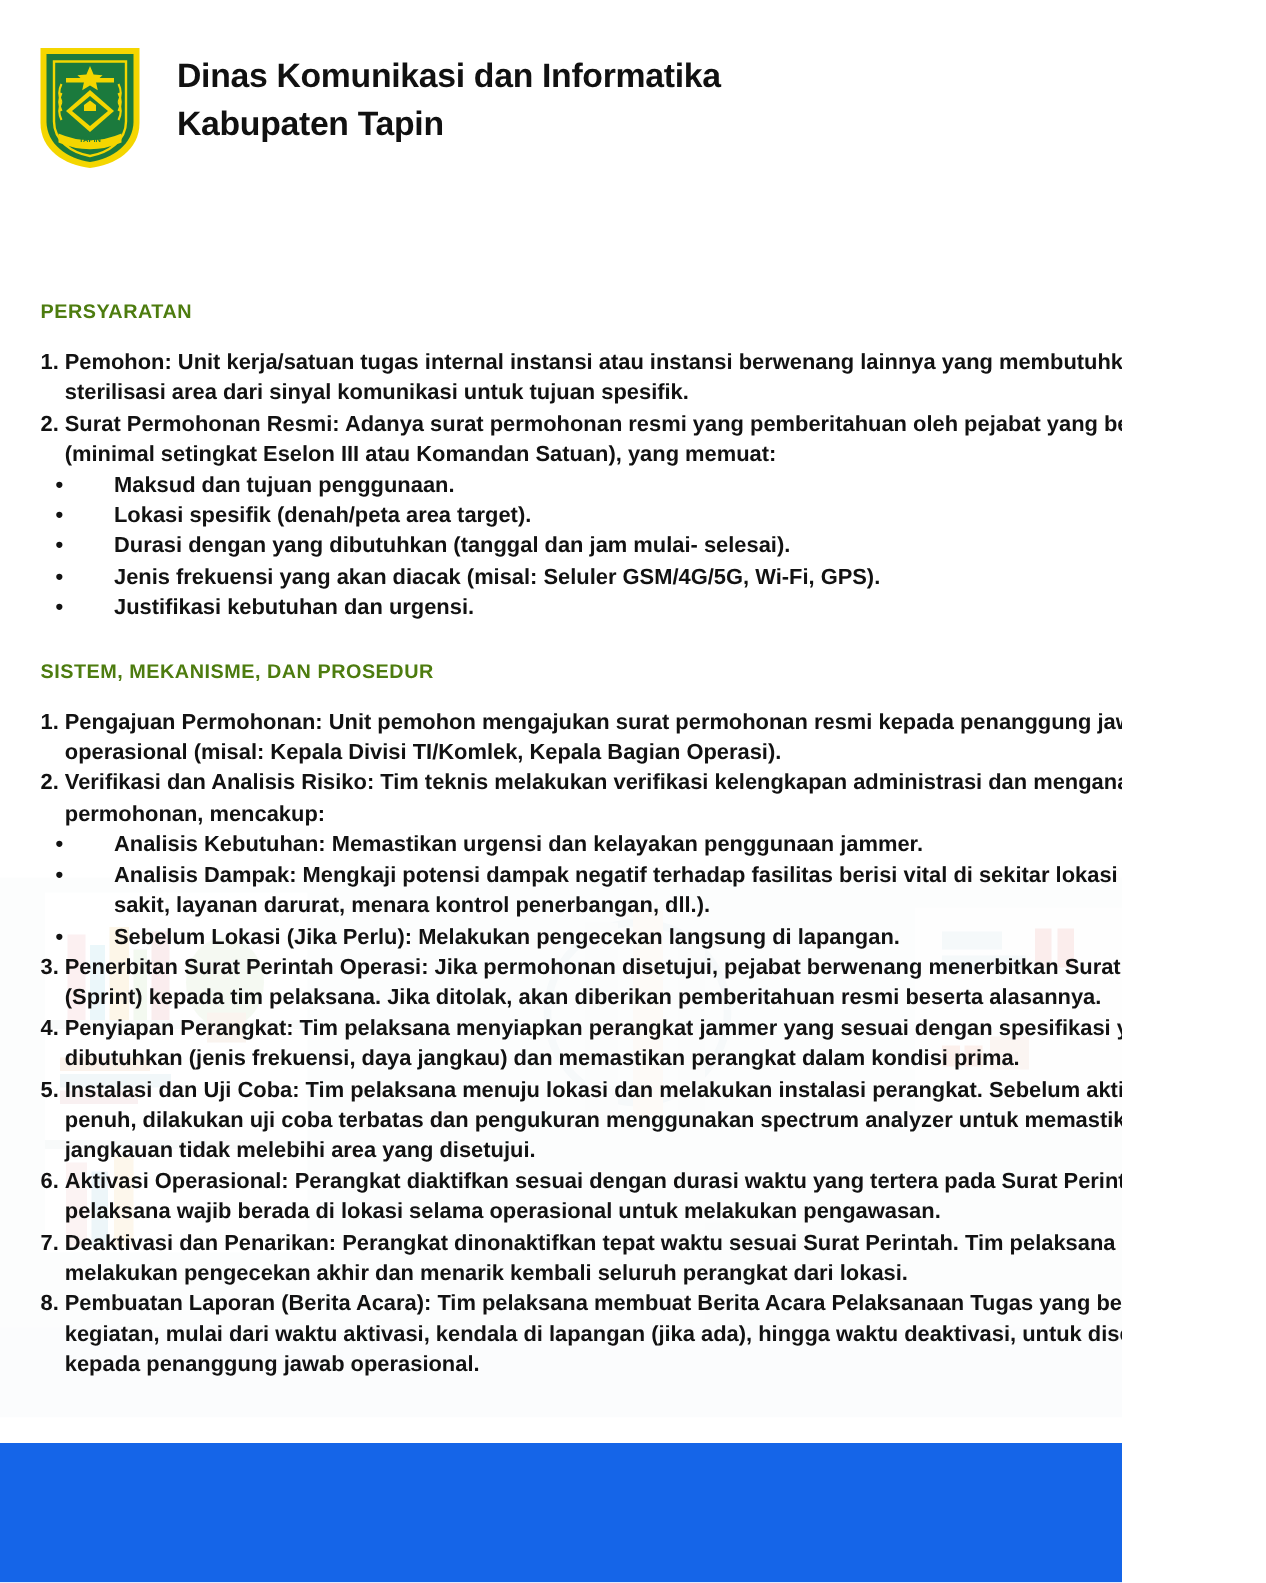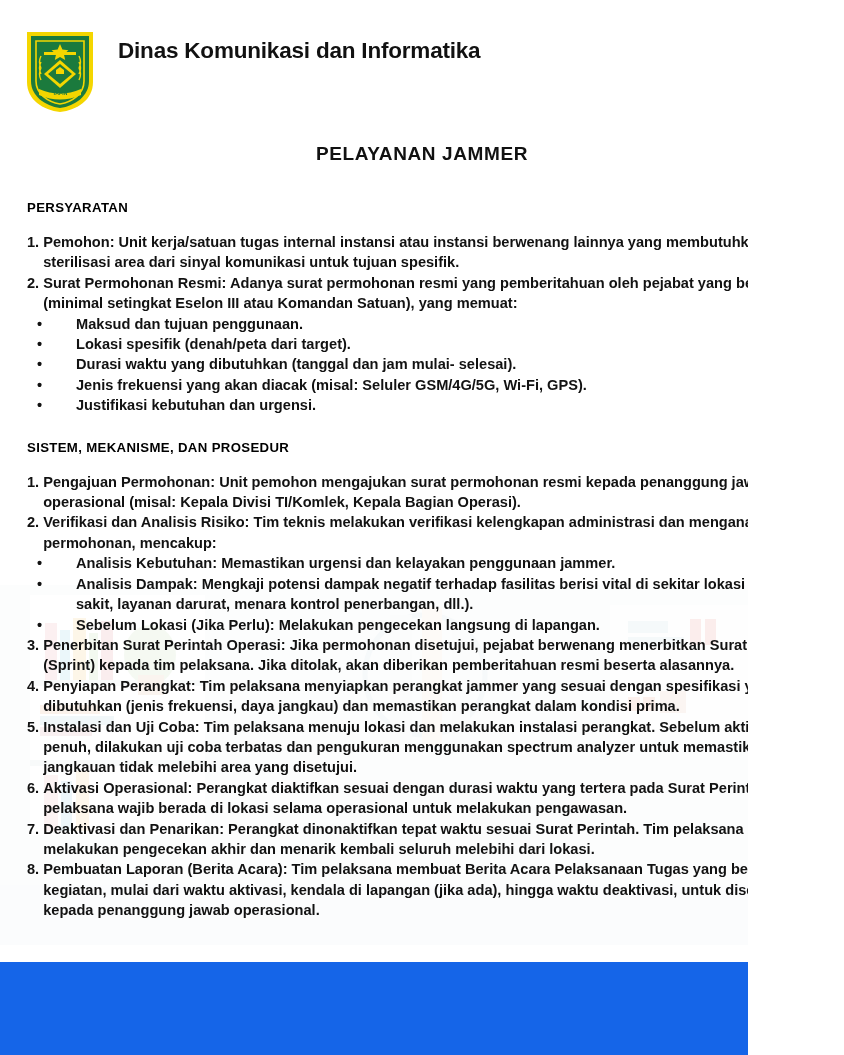--- a/index.html
+++ b/index.html
@@ -87,21 +87,21 @@
     top: 200px;
     width: 790px;
     z-index: 2;
     color: #121212;
   }
 
   .section-heading {
     font-size: 13.2px;
     font-weight: bold;
     letter-spacing: 0.35px;
-    color: #000000;
+    color: #4d7c0f;
     margin: 0 0 17px 0;
   }
   .section-heading.second {
     margin-top: 24px;
   }
 
   .num-item {
     font-size: 14.6px;
     font-weight: bold;
     line-height: 20.4px;
@@ -315,49 +315,49 @@
         <path d="M33 44 h8 v4 h-8 z" fill="#F4D600"></path>
         <path d="M37 41 l4 3 h-8 z" fill="#F4D600"></path>
         <path d="M18 30 q-3 6 0 12 M18 36 q-3 6 0 12 M18 42 q-3 6 0 12" stroke="#F4D600" stroke-width="1.4" fill="none"></path>
         <path d="M56 30 q3 6 0 12 M56 36 q3 6 0 12 M56 42 q3 6 0 12" stroke="#F4D600" stroke-width="1.4" fill="none"></path>
         <path d="M16 63 q21 9 42 0 v6 q-21 9 -42 0 z" fill="#F4D600"></path>
         <text x="37" y="68.6" font-family="Liberation Sans, sans-serif" font-size="5" font-weight="bold" fill="#1B7A3D" text-anchor="middle">TAPIN</text>
       </svg>
     </div>
     <div class="org-title">
       <div class="org-line">Dinas Komunikasi dan Informatika</div>
-    </div>
-  </div>
-
-  <div class="doc-title">PELAYANAN JAMMER</div>
+      <div class="org-line">Kabupaten Tapin</div>
+    </div>
+  </div>
+
 
   <div class="content">
 
     <div class="section-heading">PERSYARATAN</div>
 
     <div class="num-item">
       <span class="num">1.</span>
       <span class="txt">Pemohon: Unit kerja/satuan tugas internal instansi atau instansi berwenang lainnya yang membutuhkan sterilisasi area dari sinyal komunikasi untuk tujuan spesifik.</span>
     </div>
     <div class="num-item">
       <span class="num">2.</span>
       <span class="txt">Surat Permohonan Resmi: Adanya surat permohonan resmi yang pemberitahuan oleh pejabat yang berwenang (minimal setingkat Eselon III atau Komandan Satuan), yang memuat:</span>
     </div>
 
     <div class="bullet-item">
       <span class="dot">•</span>
       <span class="txt">Maksud dan tujuan penggunaan.</span>
     </div>
     <div class="bullet-item">
       <span class="dot">•</span>
-      <span class="txt">Lokasi spesifik (denah/peta dari target).</span>
-    </div>
-    <div class="bullet-item">
-      <span class="dot">•</span>
-      <span class="txt">Durasi waktu yang dibutuhkan (tanggal dan jam mulai- selesai).</span>
+      <span class="txt">Lokasi spesifik (denah/peta area target).</span>
+    </div>
+    <div class="bullet-item">
+      <span class="dot">•</span>
+      <span class="txt">Durasi dengan yang dibutuhkan (tanggal dan jam mulai- selesai).</span>
     </div>
     <div class="bullet-item">
       <span class="dot">•</span>
       <span class="txt">Jenis frekuensi yang akan diacak (misal: Seluler GSM/4G/5G, Wi-Fi, GPS).</span>
     </div>
     <div class="bullet-item">
       <span class="dot">•</span>
       <span class="txt">Justifikasi kebutuhan dan urgensi.</span>
     </div>
 
@@ -396,21 +396,21 @@
     <div class="num-item">
       <span class="num">5.</span>
       <span class="txt">Instalasi dan Uji Coba: Tim pelaksana menuju lokasi dan melakukan instalasi perangkat. Sebelum aktivasi penuh, dilakukan uji coba terbatas dan pengukuran menggunakan spectrum analyzer untuk memastikan jangkauan tidak melebihi area yang disetujui.</span>
     </div>
     <div class="num-item">
       <span class="num">6.</span>
       <span class="txt">Aktivasi Operasional: Perangkat diaktifkan sesuai dengan durasi waktu yang tertera pada Surat Perintah. Tim pelaksana wajib berada di lokasi selama operasional untuk melakukan pengawasan.</span>
     </div>
     <div class="num-item">
       <span class="num">7.</span>
-      <span class="txt">Deaktivasi dan Penarikan: Perangkat dinonaktifkan tepat waktu sesuai Surat Perintah. Tim pelaksana melakukan pengecekan akhir dan menarik kembali seluruh melebihi dari lokasi.</span>
+      <span class="txt">Deaktivasi dan Penarikan: Perangkat dinonaktifkan tepat waktu sesuai Surat Perintah. Tim pelaksana melakukan pengecekan akhir dan menarik kembali seluruh perangkat dari lokasi.</span>
     </div>
     <div class="num-item">
       <span class="num">8.</span>
       <span class="txt">Pembuatan Laporan (Berita Acara): Tim pelaksana membuat Berita Acara Pelaksanaan Tugas yang berisi detail kegiatan, mulai dari waktu aktivasi, kendala di lapangan (jika ada), hingga waktu deaktivasi, untuk diserahkan kepada penanggung jawab operasional.</span>
     </div>
 
   </div>
 
   <div class="footer"></div>
 

